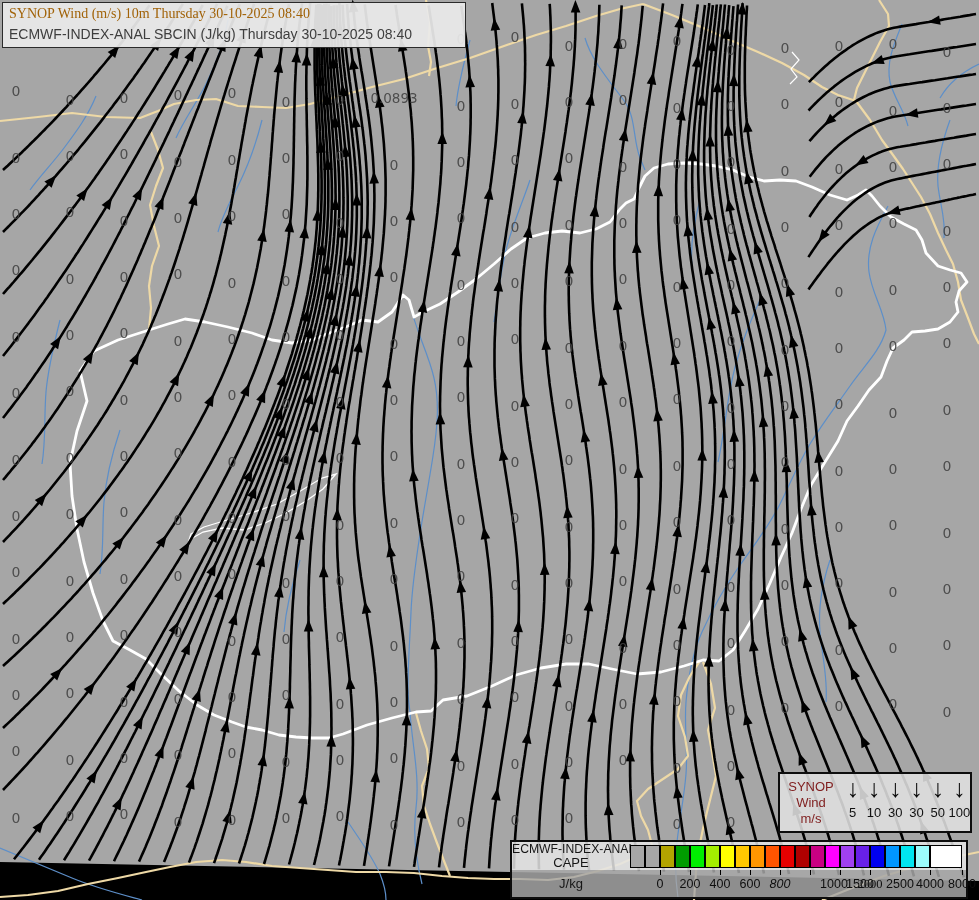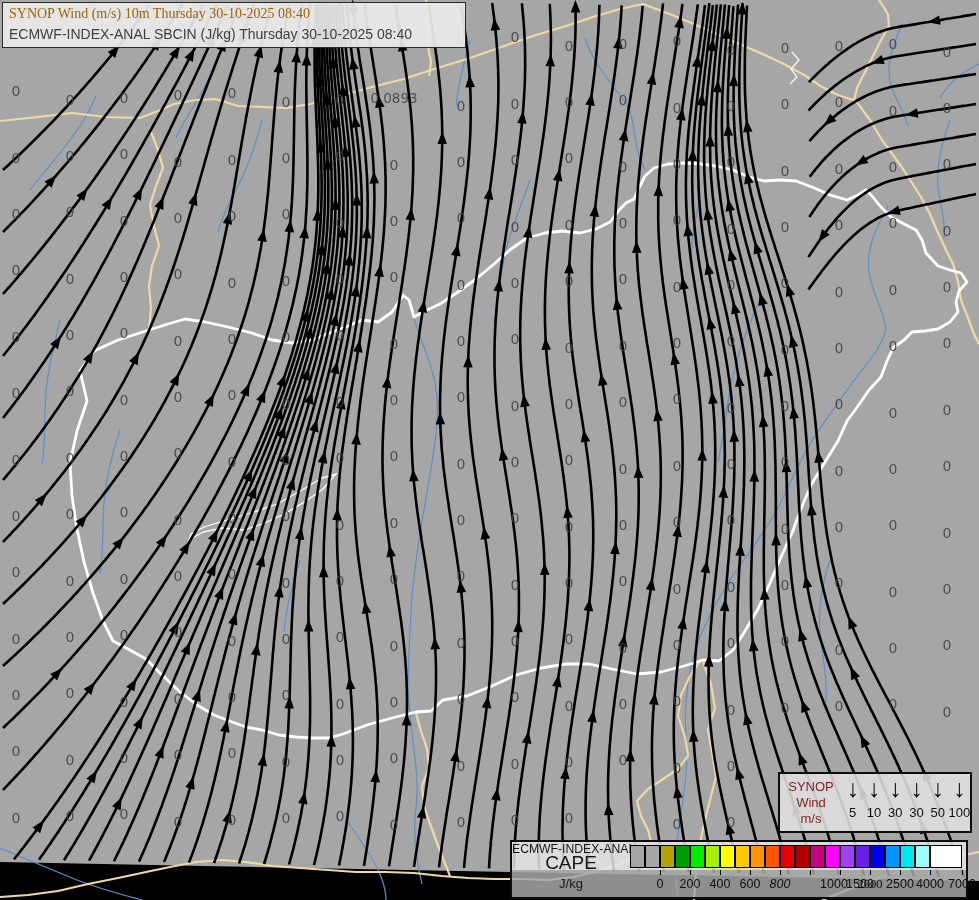--- a/index.html
+++ b/index.html
@@ -22,21 +22,21 @@
   .wcol{width:21.3px;text-align:center;}
   .warrow{font-size:25px;line-height:27px;font-weight:bold;color:#0a0a0a;height:29px;}
   .wspeed{font-size:13px;color:#111;margin-top:1px;white-space:nowrap;}
 
   
   .capeleg{position:absolute;left:510px;top:840px;width:454px;height:55px;border:2px solid #0d0d0d;}
   .cape-top{position:absolute;left:0;top:0;width:100%;height:28px;background:rgba(229,229,229,0.85);}
   .cape-bot{position:absolute;left:0;top:28px;width:100%;height:27px;background:rgba(167,167,167,0.85);}
   .ctitle{position:absolute;left:0;top:1px;width:118px;text-align:center;
           font-size:12.2px;line-height:13px;color:#161616;white-space:nowrap;}
-  .csub{font-size:19px;}
+  .csub{font-size:13px;}
   .cunit{position:absolute;left:0;top:34px;width:118px;text-align:center;font-size:13px;color:#161616;}
   .swatches{position:absolute;left:118px;top:3px;height:23px;font-size:0;white-space:nowrap;}
   .sw{display:inline-block;height:21px;border:1px solid #000;vertical-align:top;}
   .tm{position:absolute;width:1px;height:5px;background:#000;top:28px;}
   .tl{position:absolute;top:35px;transform:translateX(-50%);font-size:12.5px;color:#0e0e0e;white-space:nowrap;}
 </style>
 </head>
 <body>
 
 <div class="stage">
@@ -671,17 +671,17 @@
         <div class="tl" style="left: 298px; margin-left: 24px;">1000</div>
         <div class="tm" style="left: 328px;"></div>
         <div class="tl" style="left: 348px;">1500</div>
         <div class="tm" style="left: 358px;"></div>
         <div class="tl" style="left: 358px; font-family: Liberation Serif, serif;">2000</div>
         <div class="tm" style="left: 388px;"></div>
         <div class="tl" style="left: 388px;">2500</div>
         <div class="tm" style="left: 418px;"></div>
         <div class="tl" style="left: 418px;">4000</div>
         <div class="tm" style="left: 450px;"></div>
-        <div class="tl" style="left: 450px;">7000</div>
+        <div class="tl" style="left: 450px;">8000</div>
       </div>
   </div>
 
 </div>
 
 </body></html>

